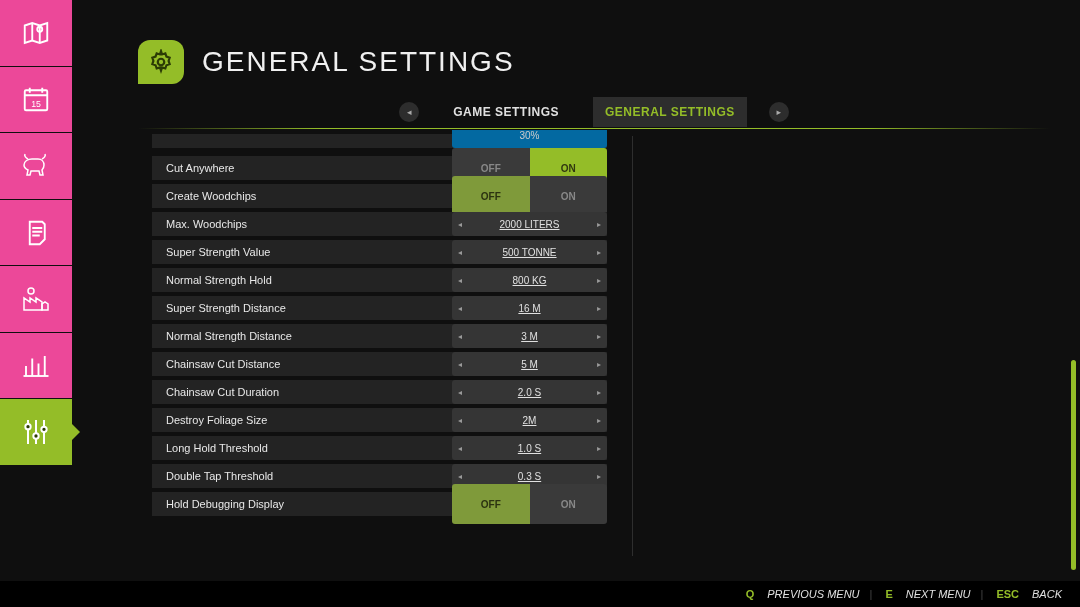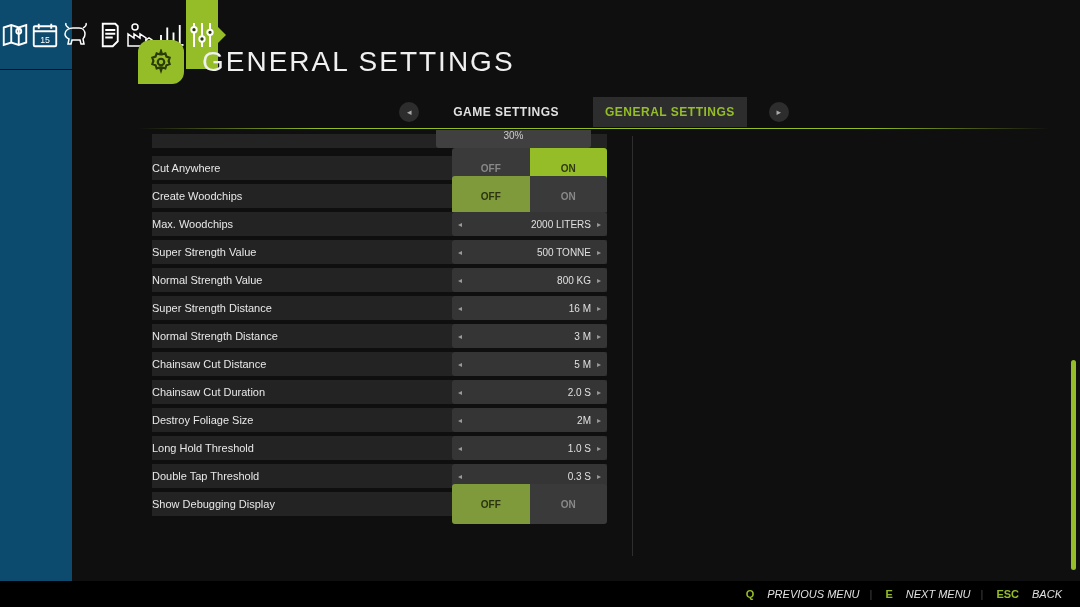--- a/index.html
+++ b/index.html
@@ -1,19 +1,19 @@
 <!DOCTYPE html>
 <html><head>
 <meta charset="utf-8">
 <style>
 * { margin:0; padding:0; box-sizing:border-box; }
 html,body { width:1080px; height:607px; background:#0f0f0f; font-family:Arial,Helvetica,sans-serif; overflow:hidden; color:#fff; }
 
 
-.rail { position:absolute; left:0; top:0; width:72px; height:607px; background:#0c4a6e; display:flex; }
+.rail { position:absolute; left:0; top:0; width:72px; height:466px; background:#ec4899; display:flex; flex-direction:column; }
 .rail .rail-item { height:70px; border-bottom:1px solid #0f0f0f; display:flex; align-items:center; justify-content:center; position:relative; }
 .rail .rail-item svg { stroke:#fff; fill:none; stroke-width:1.5; }
 .rail .rail-item.active { background:#94bd28; }
 .rail .rail-item.active::after { content:""; position:absolute; right:-8px; top:50%; transform:translateY(-50%); border-top:8px solid transparent; border-bottom:8px solid transparent; border-left:8px solid #94bd28; }
 
 
 .header { position:absolute; left:138px; top:40px; display:flex; align-items:center; gap:18px; }
 .header-icon { width:46px; height:44px; background:#94bd28; border-radius:12px 12px 12px 0; display:flex; align-items:center; justify-content:center; }
 .header-title { font-size:28px; letter-spacing:2px; color:#f0f0f0; font-weight:400; }
 
@@ -22,41 +22,41 @@
 .navbtn { width:20px; height:20px; border-radius:50%; background:#2d2d2d; display:flex; align-items:center; justify-content:center; font-size:9px; color:#aaa; }
 .tab { font-size:12px; font-weight:bold; letter-spacing:0.5px; padding:8px 12px; color:#e0e0e0; }
 .tab.active { background:#2d2d2d; color:#94bd28; }
 .tabline { position:absolute; left:138px; right:30px; top:128px; height:1px; background:linear-gradient(to right, rgba(148,189,40,0) 0%, #94bd28 20%, #94bd28 80%, rgba(148,189,40,0) 100%); }
 
 
 .content { position:absolute; left:138px; top:130px; width:912px; height:440px; overflow:hidden; }
 .panel { position:relative; padding-top:4px; }
 
 .row-partial { height:14px; margin-left:14px; width:455px; background:#232323; margin-bottom:8px; position:relative; }
-.row-partial .valbox { position:absolute; right:16px; top:-10px; width:155px; height:24px; background:#404040; border-radius:3px; }
+.row-partial .valbox { position:absolute; right:0; top:-10px; width:155px; height:24px; background:#0369a1; border-radius:3px; }
 .row-partial .valbox span { display:block; text-align:center; line-height:24px; font-size:10px; color:#ccc; }
 
 .section-title { font-size:20px; letter-spacing:1px; color:#f0f0f0; margin:10px 0 10px 14px; font-weight:500; }
 
 .rows { display:flex; flex-direction:column; gap:4px; }
-.row { display:flex; align-items:center; height:24px; background:#232323; margin-left:14px; width:455px; position:relative; }
+.row { display:flex; align-items:center; height:24px; background:#232323; margin-left:14px; width:455px; padding-left:14px; position:relative; }
 .row-label { font-size:11px; color:#e8e8e8; }
 
 
 .toggle { position:absolute; right:0; width:155px; height:40px; display:flex; border-radius:3px; overflow:hidden; }
 .tg { flex:1; display:flex; align-items:center; justify-content:center; font-size:10px; font-weight:bold; }
 .tg.off-sel-muted { background:#7f9a3a; color:#2b3310; }
 .tg.off-un  { background:#3a3a3a; color:#888; }
 .tg.on-sel  { background:#94bd28; color:#303810; }
 .tg.on-un   { background:#3a3a3a; color:#888; }
 
 
 .stepper { position:absolute; right:0; width:155px; height:24px; background:#353535; border-radius:3px; display:flex; align-items:center; }
 .stepper .arr { width:16px; text-align:center; font-size:8px; color:#999; }
-.stepper .val { flex:1; text-align:right; font-size:10px; color:#e0e0e0; }
+.stepper .val { flex:1; text-align:center; font-size:10px; color:#e0e0e0;text-decoration:underline; }
 
 
 .vdiv { position:absolute; left:494px; top:6px; width:1px; height:420px; background:#2e2e2e; }
 
 .help { position:absolute; left:510px; top:74px; font-size:10px; color:#8a8a8a; }
 
 
 .scrollbar { position:absolute; right:4px; top:130px; width:5px; height:440px; background:transparent; }
 .scroll-thumb { position:absolute; right:0; width:5px; background:#94bd28; border-radius:3px; top:230px; height:210px; }
 
@@ -171,21 +171,21 @@
         </div>
         <div class="row">
           <div class="row-label">Super Strength Value</div>
           <div class="stepper">
             <div class="arr">◂</div>
             <div class="val">500 TONNE</div>
             <div class="arr">▸</div>
           </div>
         </div>
         <div class="row">
-          <div class="row-label">Normal Strength Value</div>
+          <div class="row-label">Normal Strength Hold</div>
           <div class="stepper">
             <div class="arr">◂</div>
             <div class="val">800 KG</div>
             <div class="arr">▸</div>
           </div>
         </div>
         <div class="row">
           <div class="row-label">Super Strength Distance</div>
           <div class="stepper">
             <div class="arr">◂</div>
@@ -235,21 +235,21 @@
         </div>
         <div class="row">
           <div class="row-label">Double Tap Threshold</div>
           <div class="stepper">
             <div class="arr">◂</div>
             <div class="val">0.3 S</div>
             <div class="arr">▸</div>
           </div>
         </div>
         <div class="row">
-          <div class="row-label">Show Debugging Display</div>
+          <div class="row-label">Hold Debugging Display</div>
           <div class="toggle">
             <div class="tg off-sel-muted">OFF</div>
             <div class="tg on-un">ON</div>
           </div>
         </div>
       </div>
   </div>
 
   <div class="vdiv"></div>
 </div>

